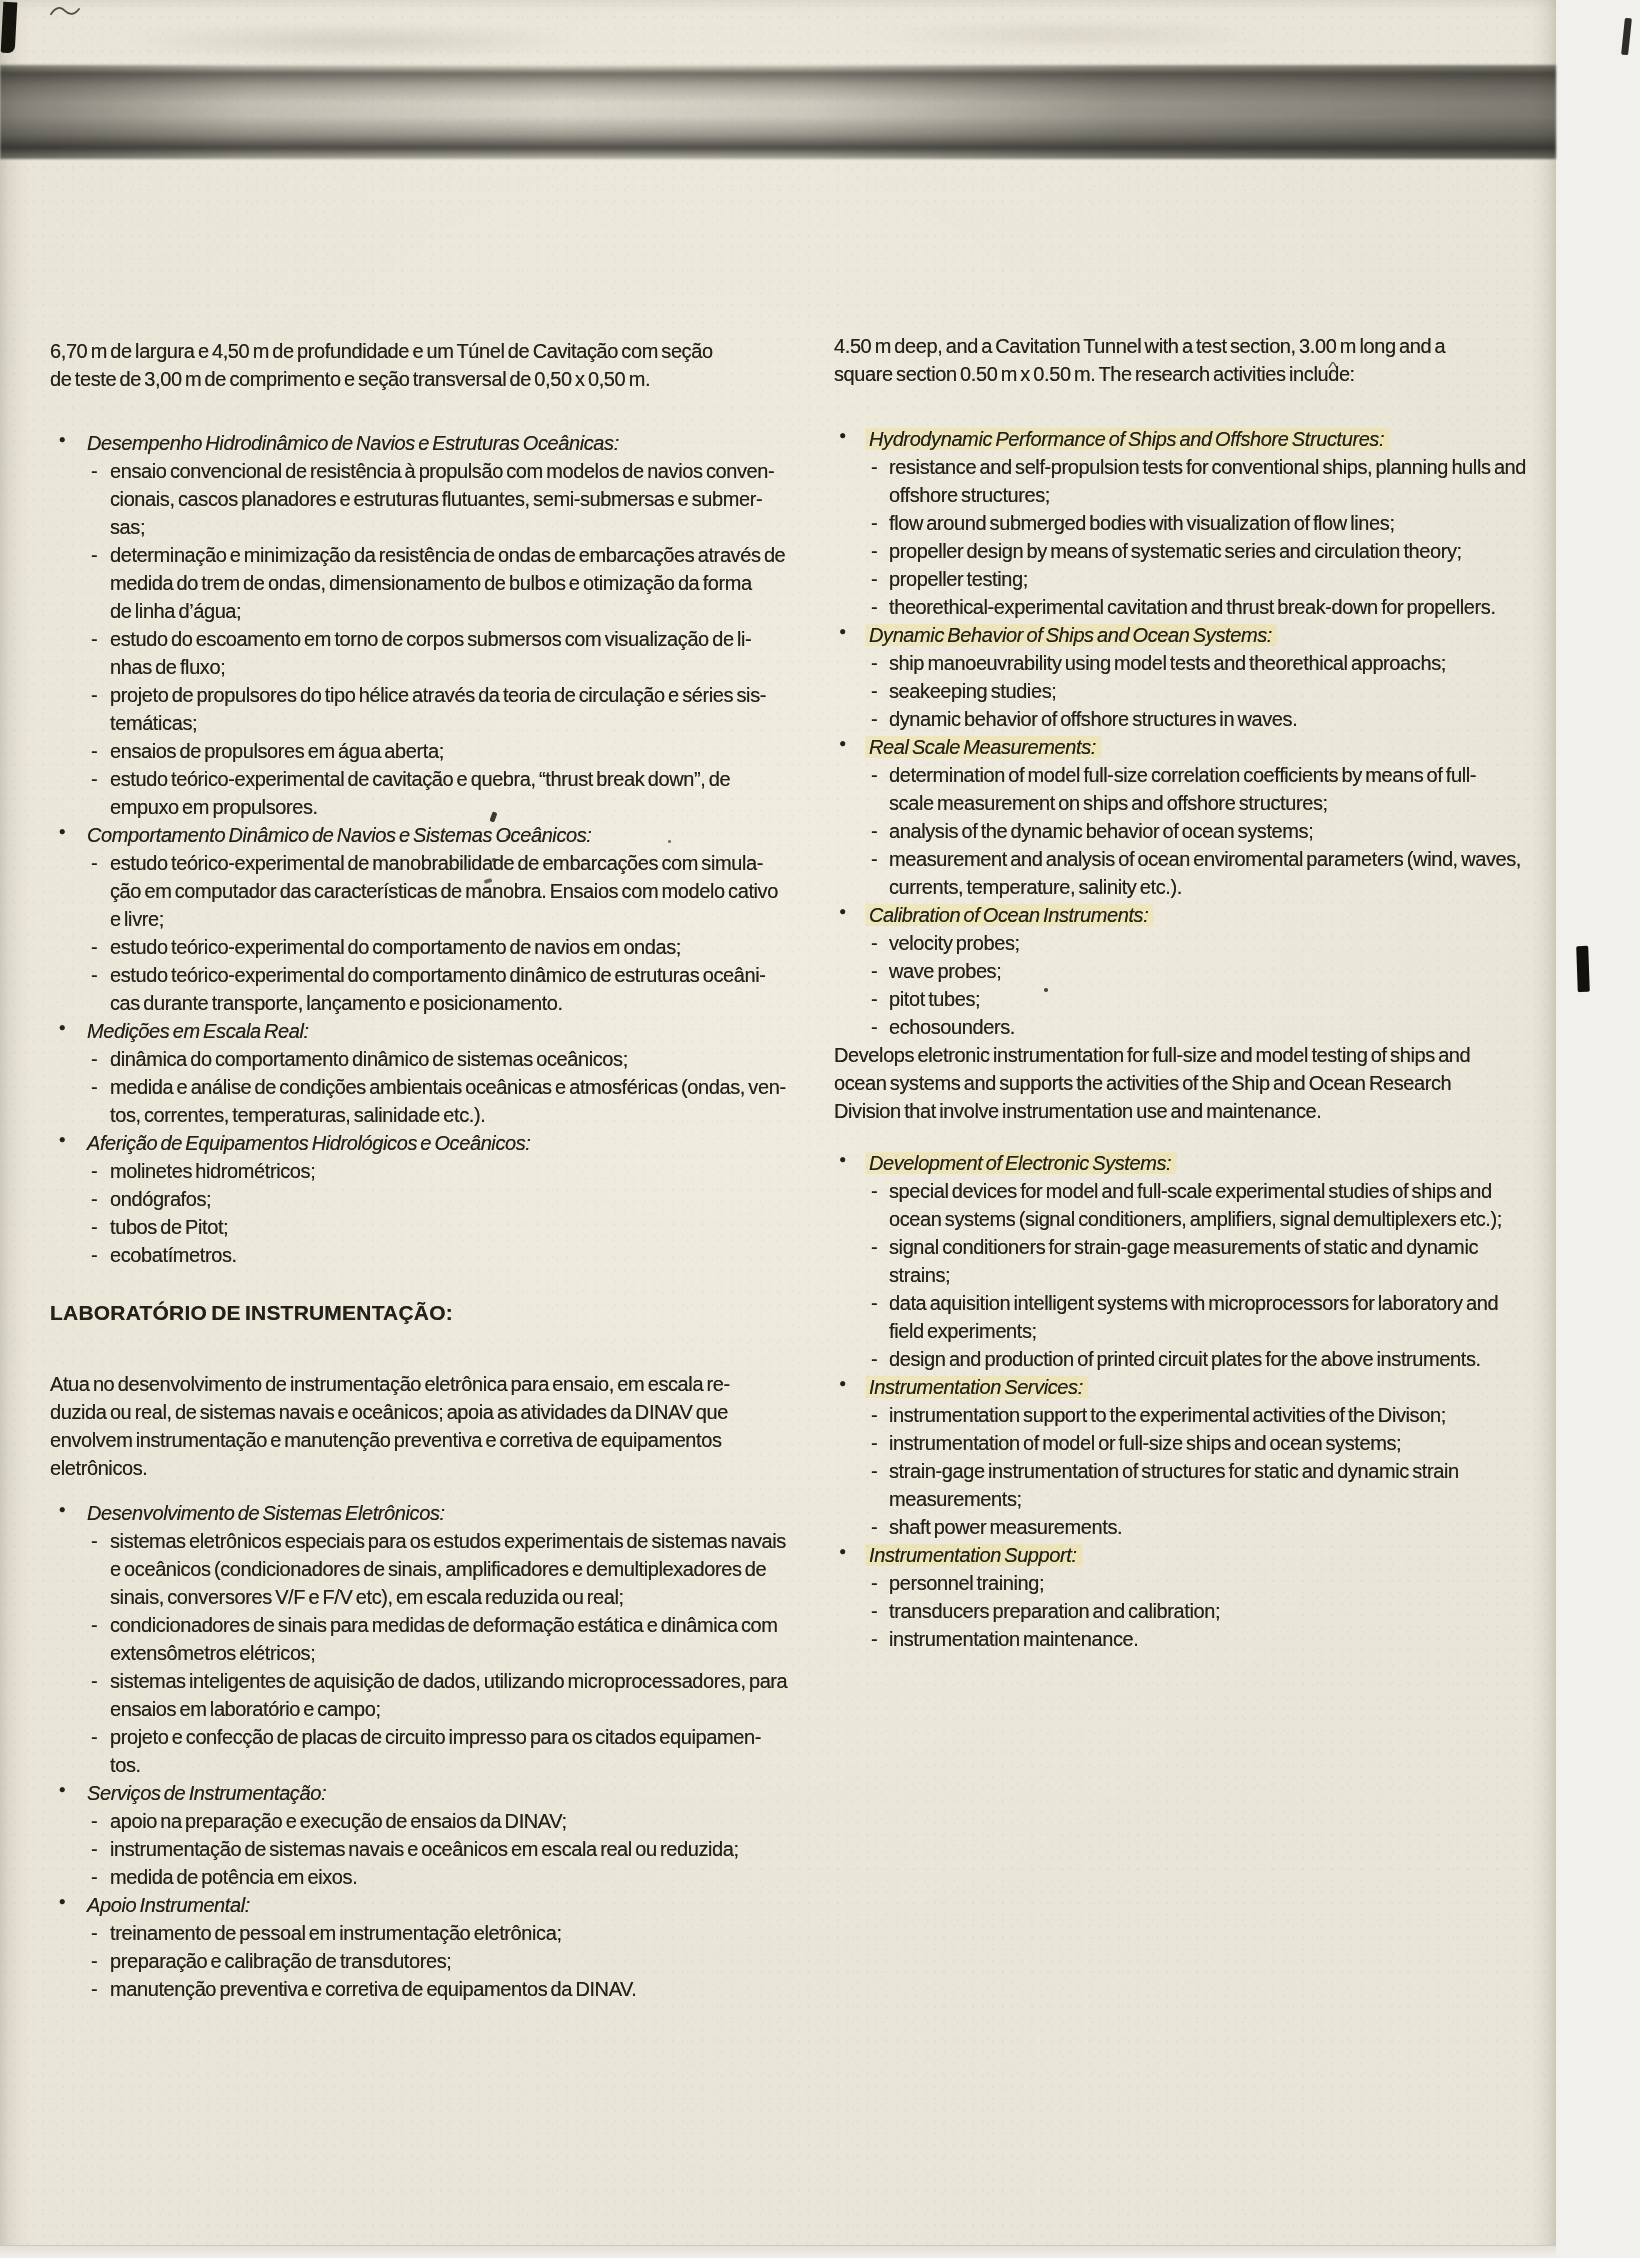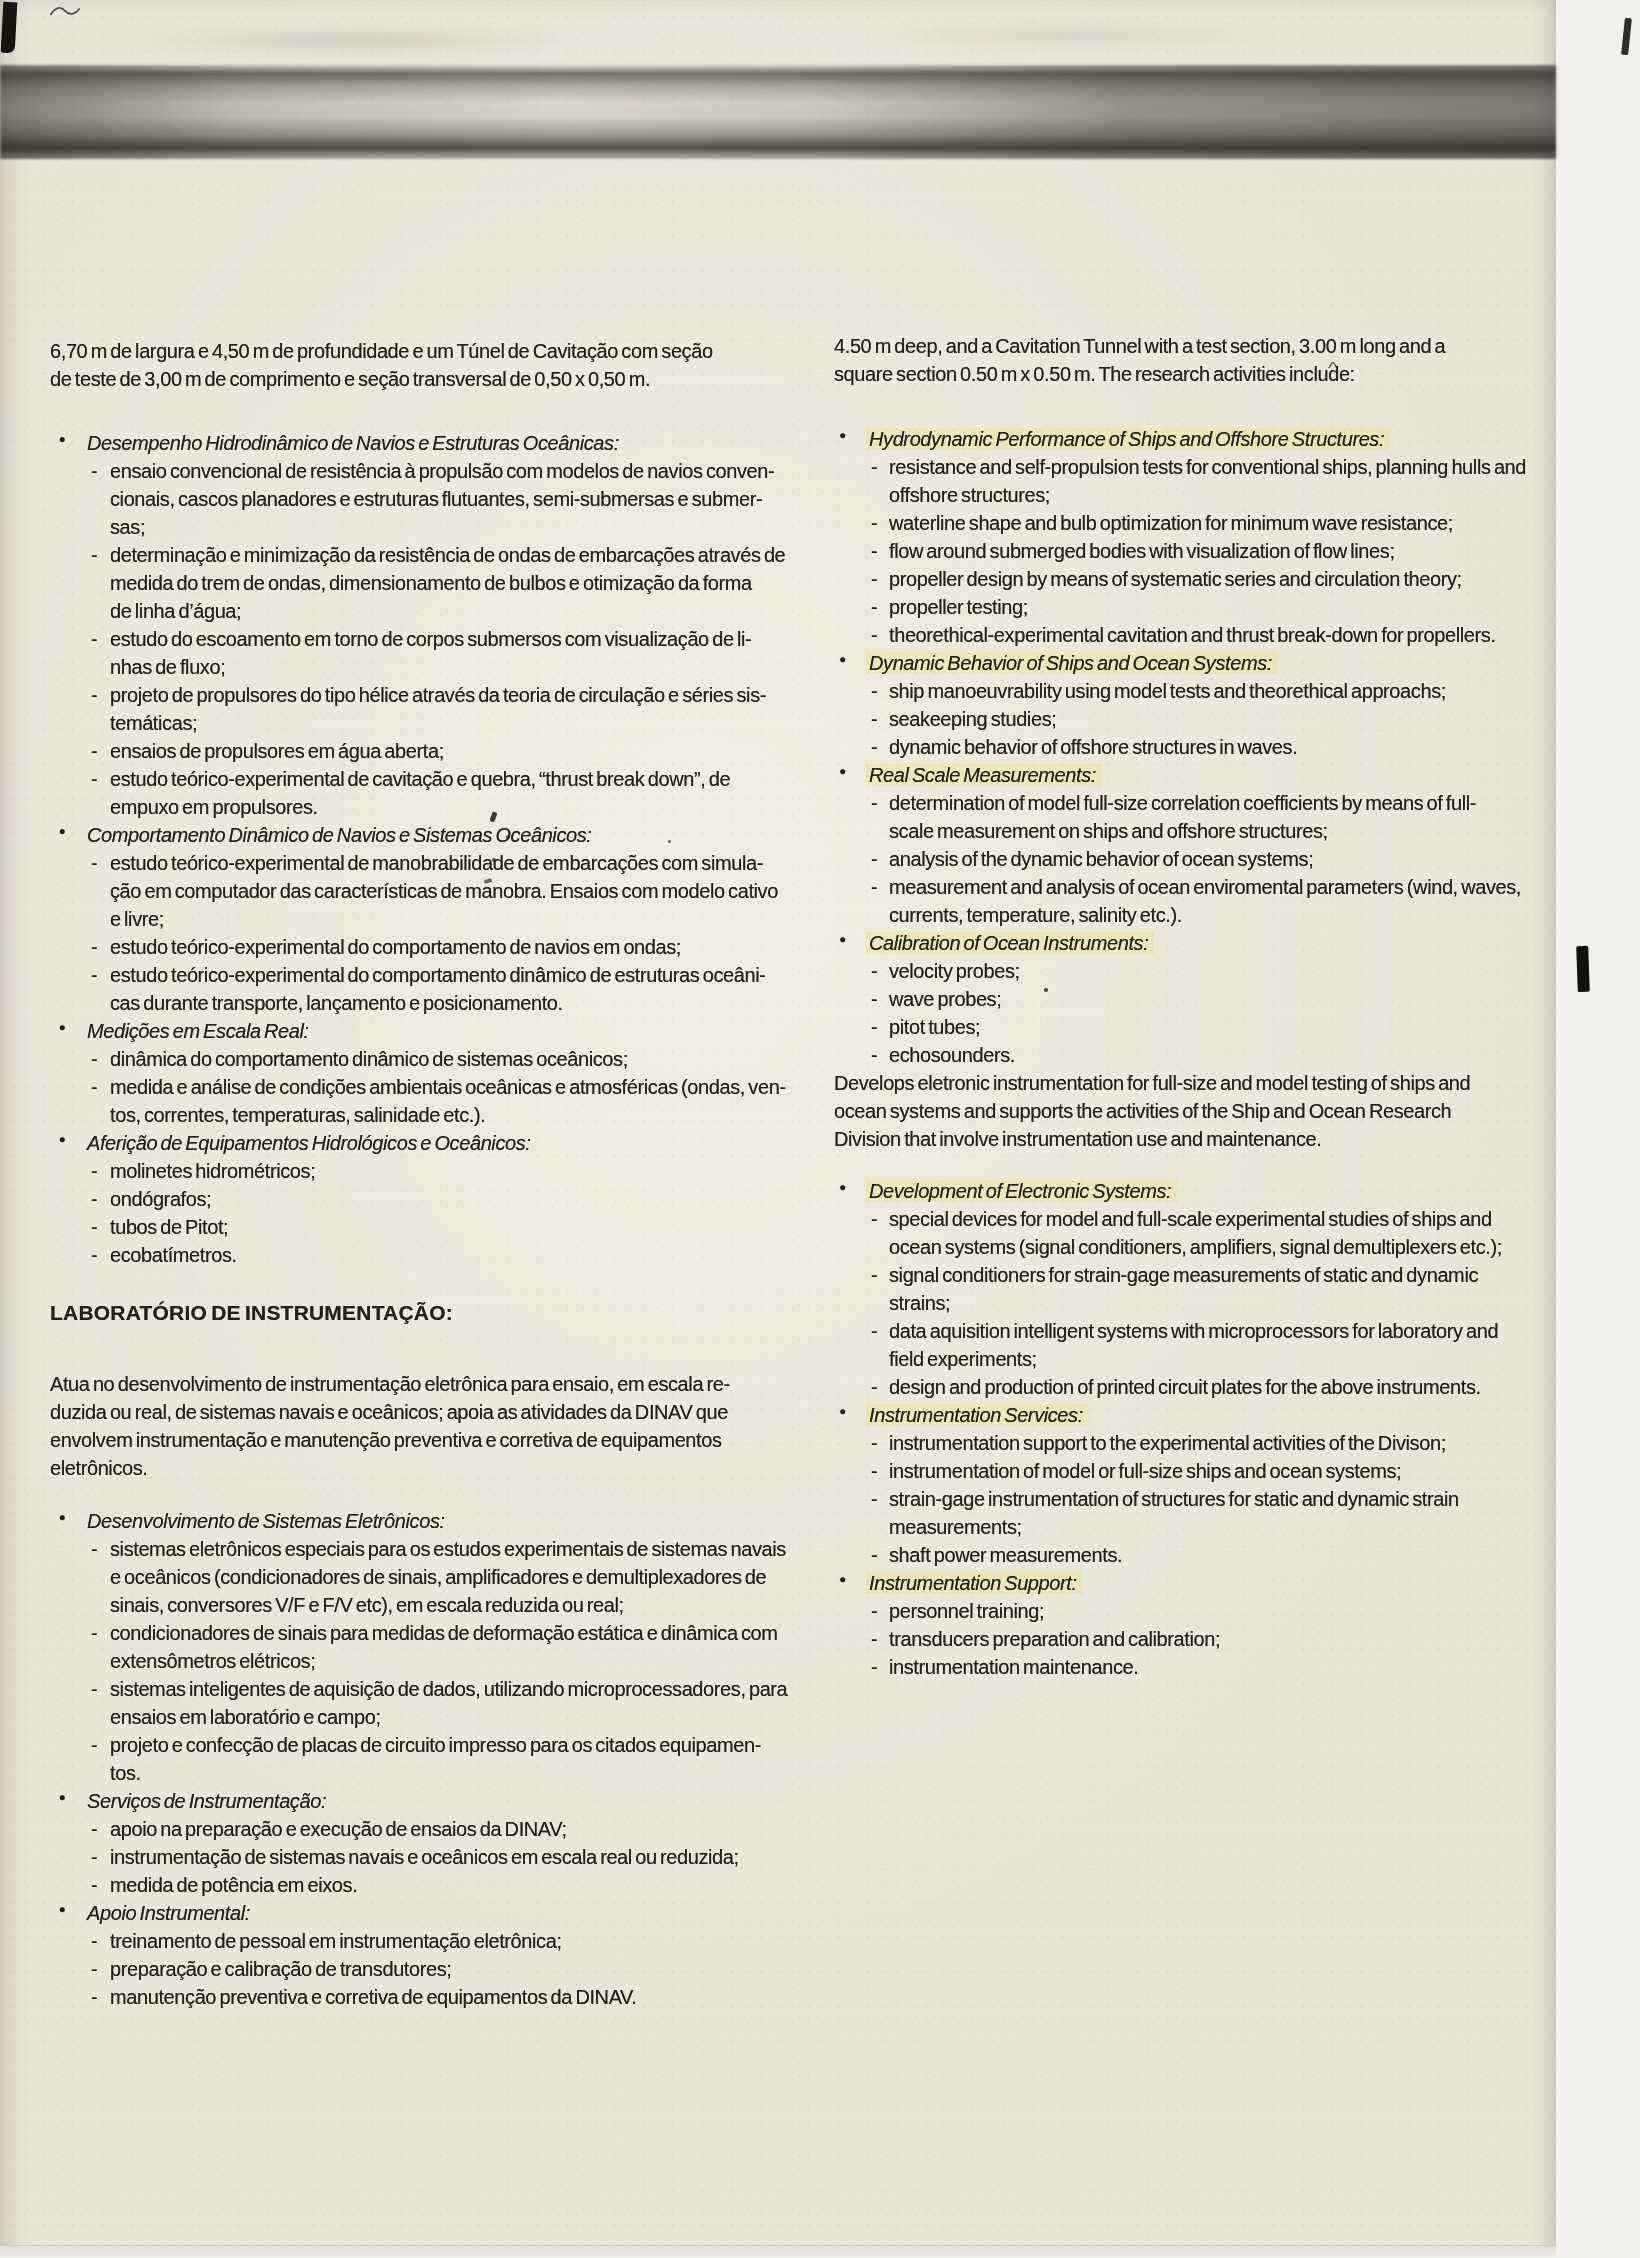--- a/index.html
+++ b/index.html
@@ -102,21 +102,21 @@
   .col-right .sec-h{padding-left:35px;}
   .col-right .blt{left:5.3px;}
   .col-right li.item{padding-left:55px;}
   .col-right li.item::before{left:37px;}
   h2.lab-h{
     margin:30px 0 43px;font-size:21px;font-weight:700;
     letter-spacing:0.2px;font-stretch:condensed;
   }
   .col-right h2.lab-h{margin:24px 0 33px;}
   .col-right .lab-intro{margin-bottom:24px;}
-  .col-left .lab-intro{margin-bottom:25px;}
+  .col-left .lab-intro{margin-bottom:17px;}
 </style>
 </head>
 <body>
 
 <div class="paper">
   <div class="fold-band"></div>
   <div class="smudge sm1"></div>
   <div class="smudge sm2"></div>
   <div class="mark corner-tl"></div>
   <svg class="squiggle" viewBox="0 0 36 20">
@@ -289,21 +289,20 @@
         <section class="sec">
           <div class="sec-h">
             <span class="blt">●</span>
             <span class="sec-t">Hydrodynamic Performance of Ships and Offshore Structures:</span>
           </div>
           <ul class="items">
 
               <li class="item"><span class="item-t">resistance and self-propulsion tests for conventional ships, planning hulls and
 offshore structures;</span></li>
 
-              <li class="item"><span class="item-t">waterline shape and bulb optimization for minimum wave resistance;</span></li>
 
               <li class="item"><span class="item-t">flow around submerged bodies with visualization of flow lines;</span></li>
 
               <li class="item"><span class="item-t">propeller design by means of systematic series and circulation theory;</span></li>
 
               <li class="item"><span class="item-t">propeller testing;</span></li>
 
               <li class="item"><span class="item-t">theorethical-experimental cavitation and thrust break-down for propellers.</span></li>
             </ul>
         </section>

